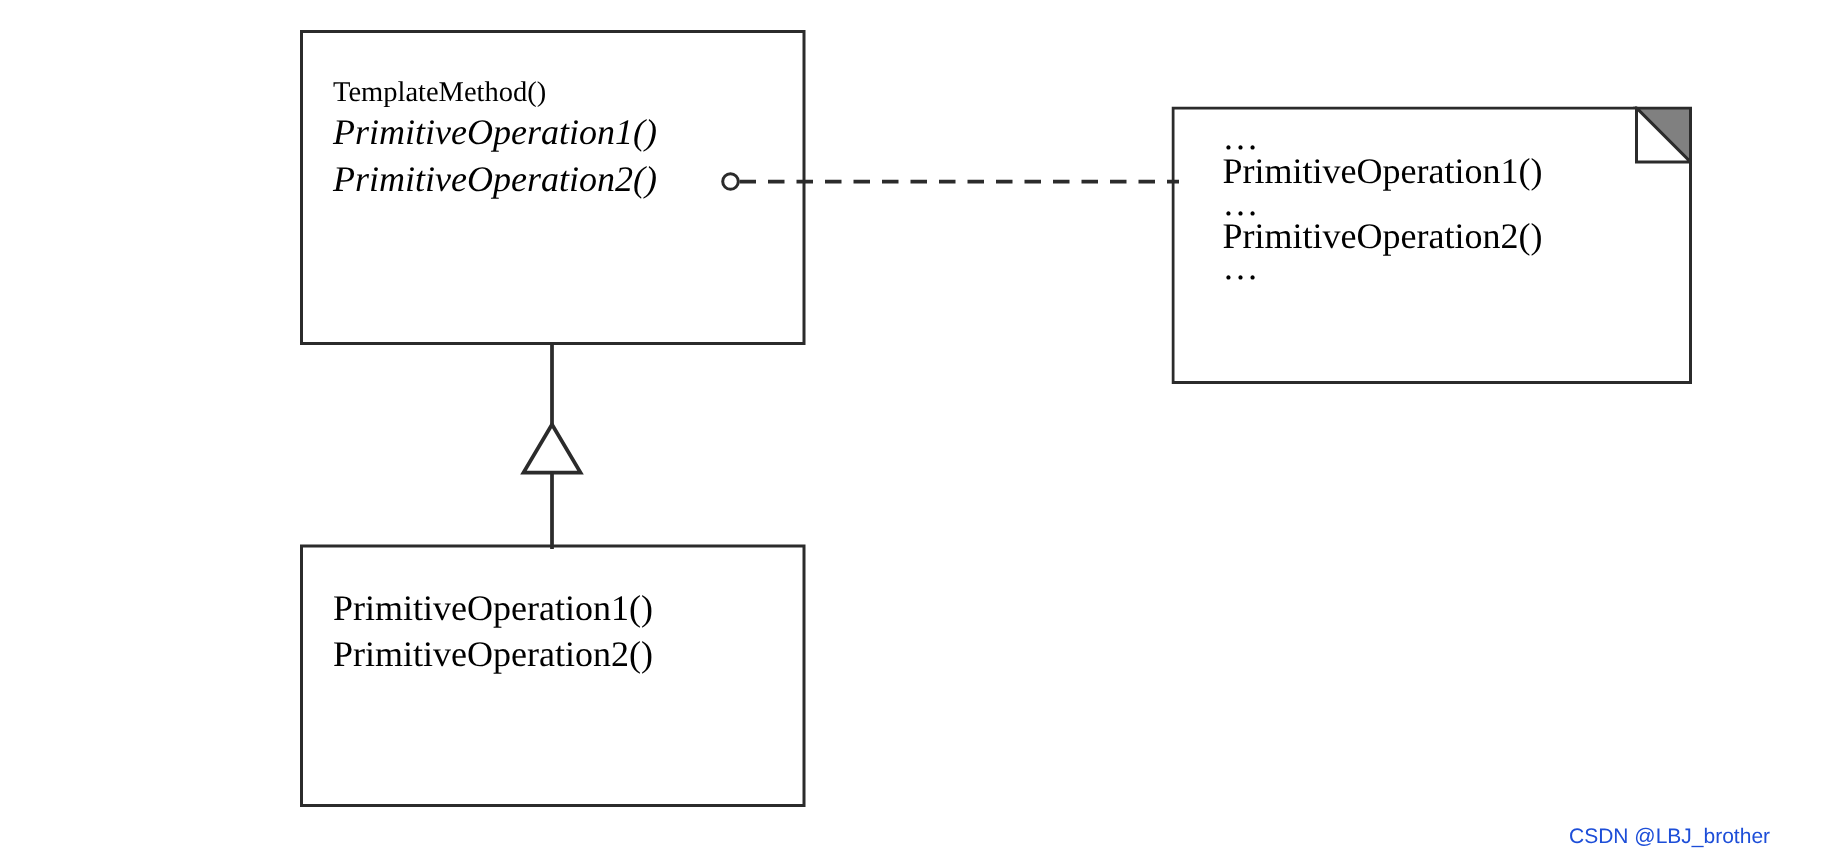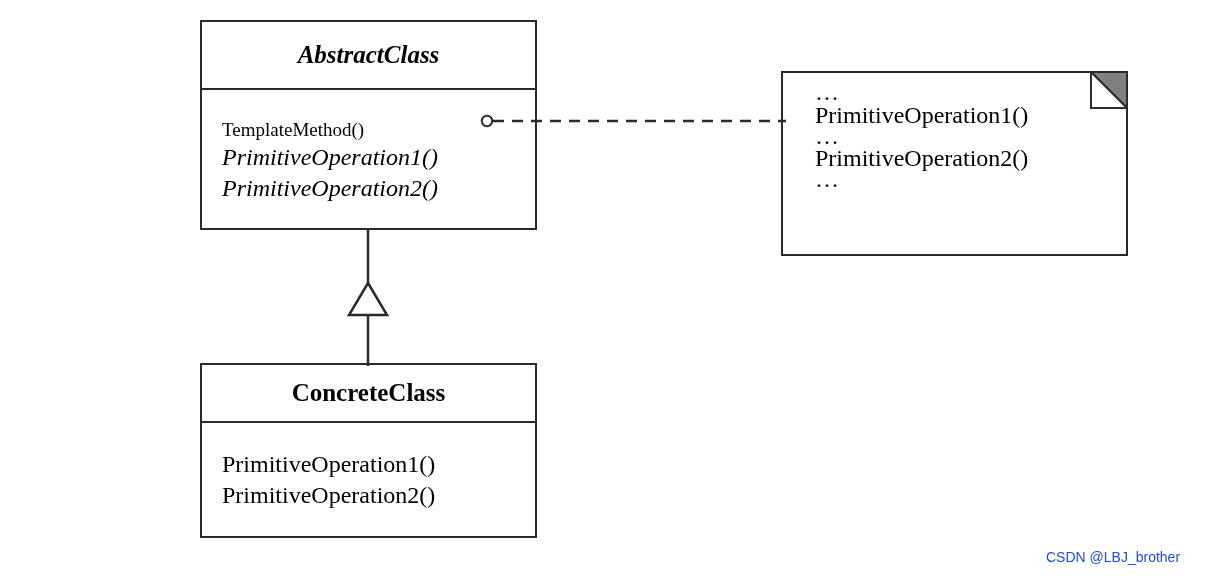--- a/index.html
+++ b/index.html
@@ -150,30 +150,28 @@
     color: #1d4ed8;
     white-space: nowrap;
   }
 </style>
 </head>
 <body>
 
 <div id="canvas">
 
   <div class="uml-class" id="abstract-class">
-    <div class="uml-class-name">AbstractClass</div>
     <div class="uml-compartment">
       <div class="uml-op op-concrete">TemplateMethod()</div>
       <div class="uml-op op-abstract">PrimitiveOperation1()</div>
       <div class="uml-op op-abstract">PrimitiveOperation2()</div>
     </div>
   </div>
 
   <div class="uml-class" id="concrete-class">
-    <div class="uml-class-name">ConcreteClass</div>
     <div class="uml-compartment">
       <div class="uml-op">PrimitiveOperation1()</div>
       <div class="uml-op">PrimitiveOperation2()</div>
     </div>
   </div>
 
   <div id="note-box">
     <svg id="note-svg" width="347" height="185" viewBox="0 0 347 185">
 
       <path d="M 1 1 L 310 1 L 346 37 L 346 184 L 1 184 Z" fill="#ffffff" stroke="#2b2b2b" stroke-width="2"></path>

